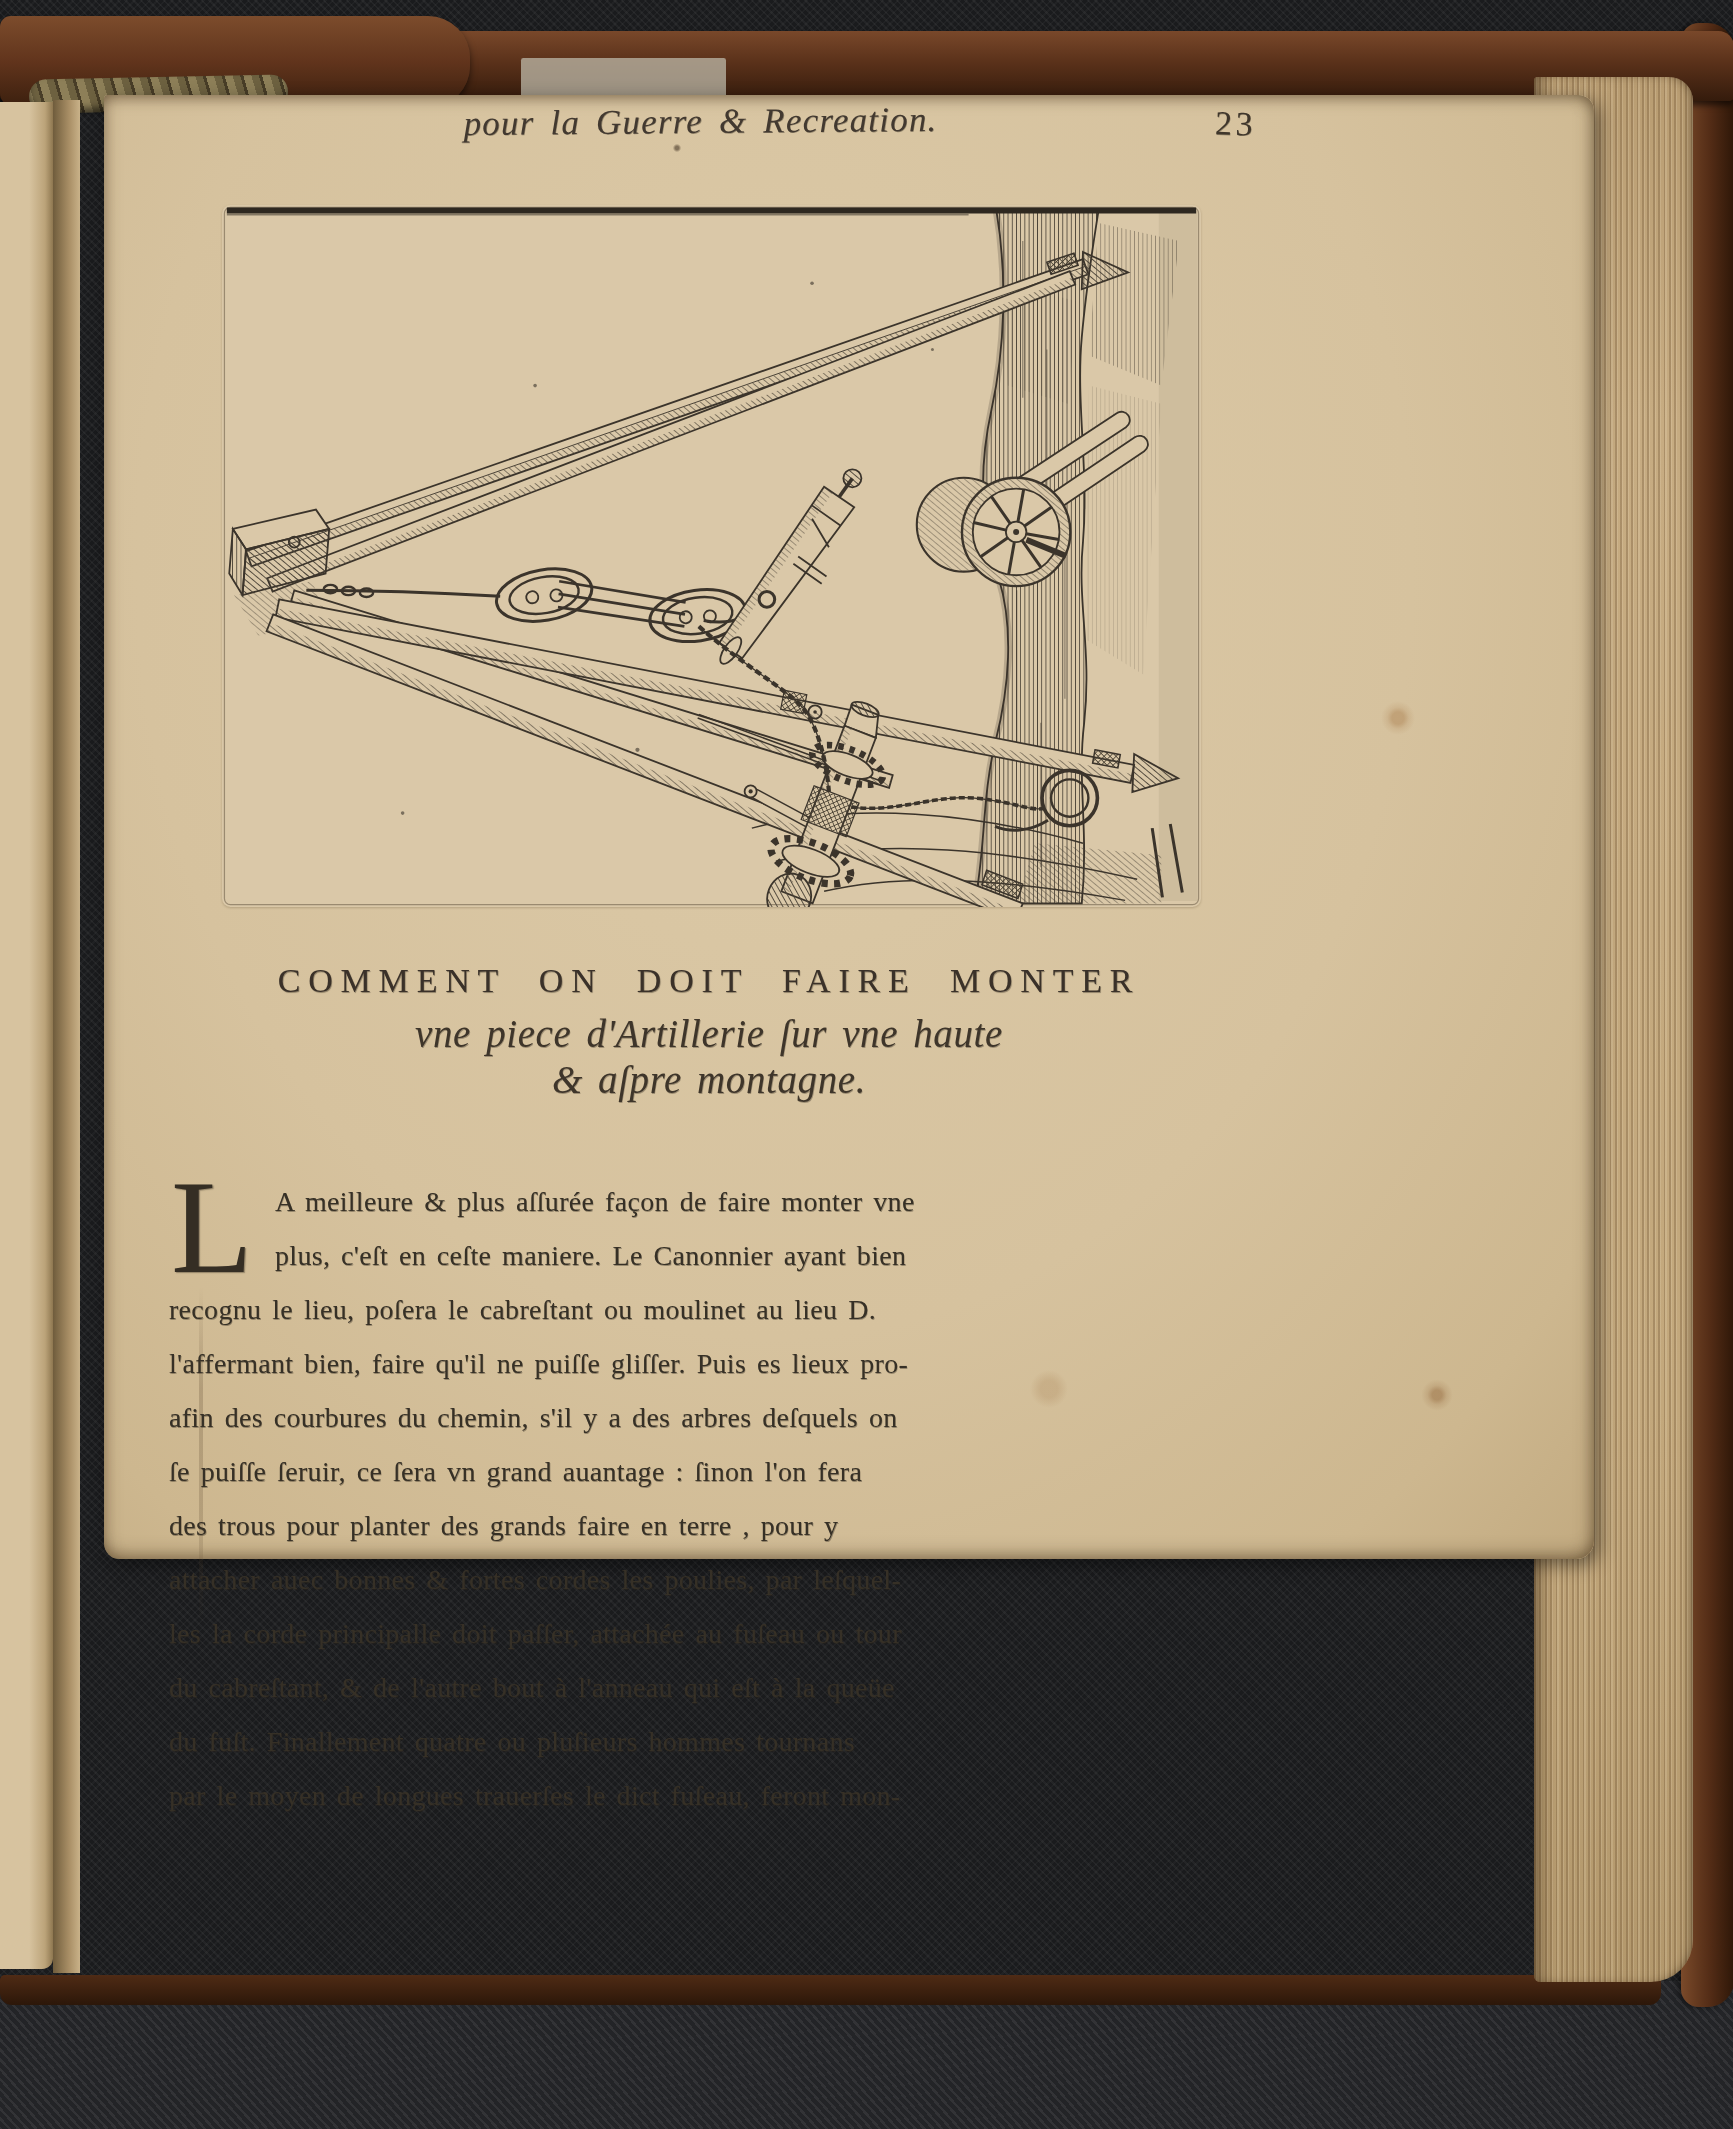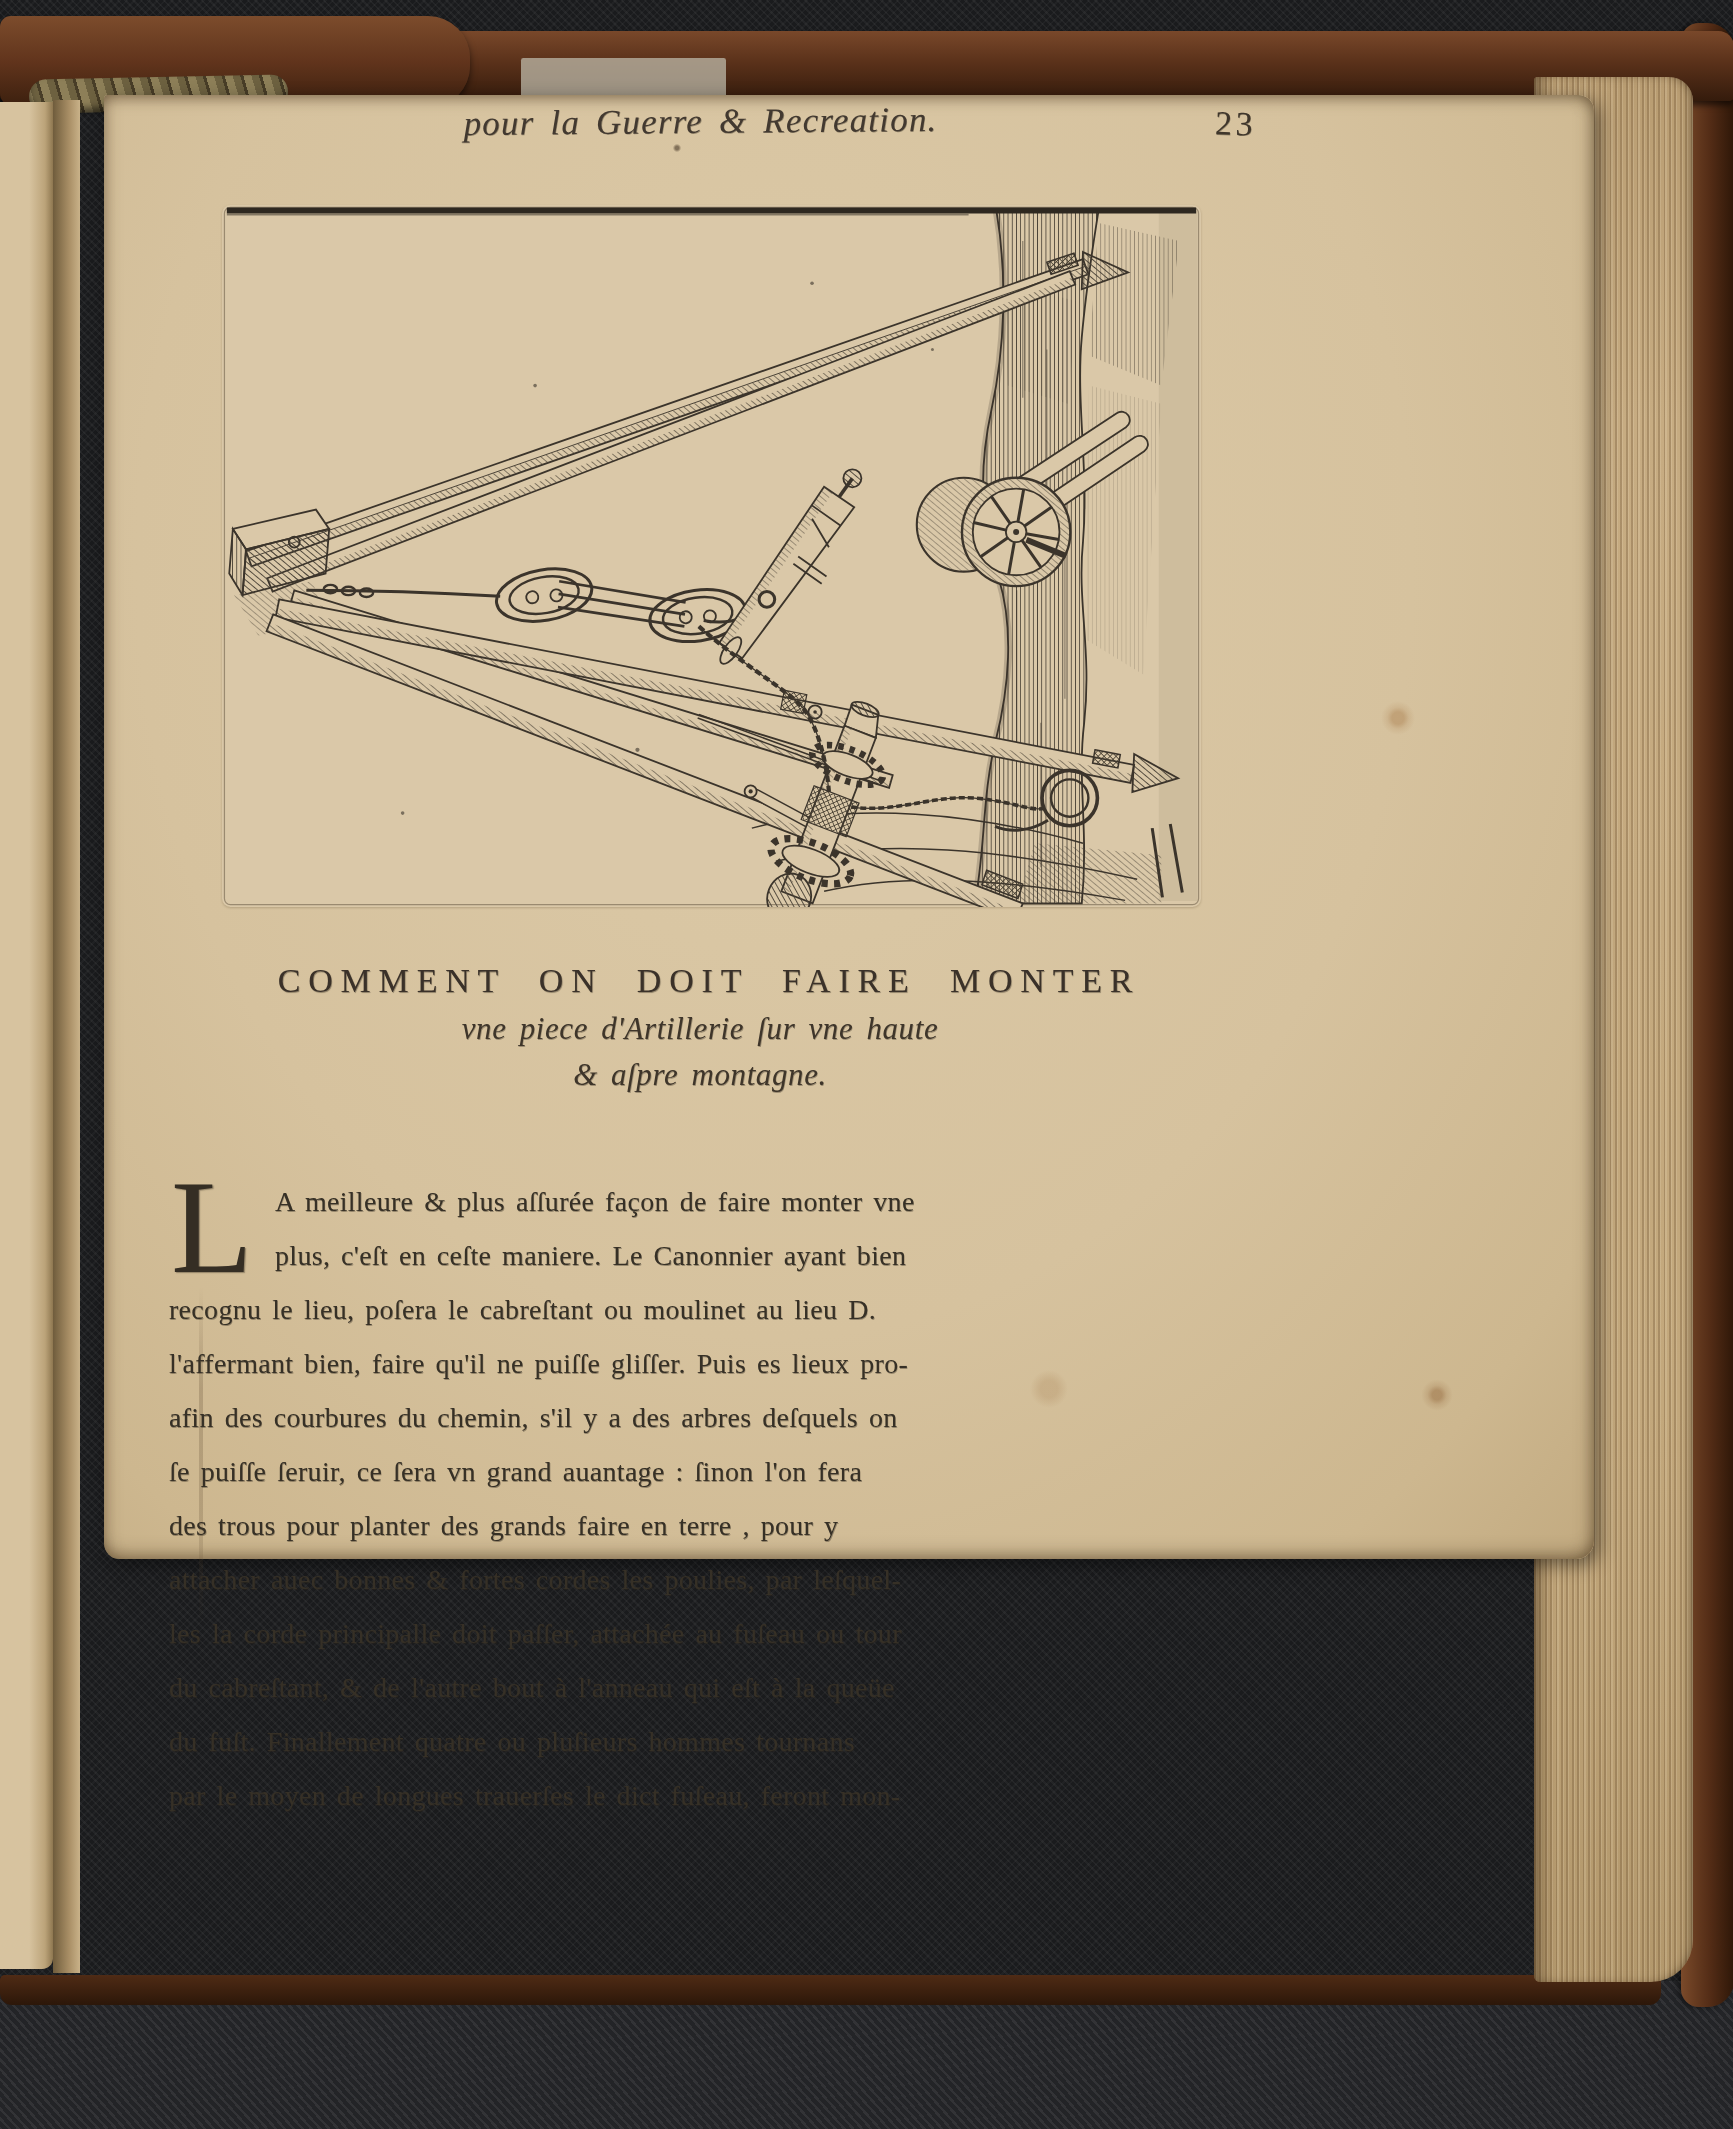--- a/index.html
+++ b/index.html
@@ -62,22 +62,22 @@
     font-style:italic;font-size:35px;line-height:43px;letter-spacing:1.2px;word-spacing:6px;
     color:#423930;transform:rotate(-.5deg);
     text-shadow:0.6px 0.6px 0.6px rgba(50,42,30,.4);}
   .page-number{position:absolute;left:1111px;top:9.6px;font-size:34px;color:#3f362b;
     letter-spacing:3.6px;transform:rotate(2deg);text-shadow:0.6px 0.6px 0.6px rgba(50,42,30,.4);}
   .engraving{position:absolute;left:118px;top:110px;width:979px;height:702px;margin:0;
     filter:drop-shadow(0 1.2px 1.2px rgba(80,60,30,.25));}
   .title{position:absolute;left:33px;top:867px;width:1144px;margin:0;text-align:center;
     font-size:34px;font-weight:normal;letter-spacing:7.8px;word-spacing:17px;color:#3a3129;
     text-shadow:0.7px 0.8px 0.7px rgba(48,40,28,.42);}
-  .subtitle{position:absolute;left:24px;width:1144px;text-align:center;font-style:italic;
-    font-size:31px;color:#3e352a;letter-spacing:0.6px;word-spacing:4.8px;
+  .subtitle{position:absolute;left:33px;width:1144px;text-align:center;font-style:italic;
+    font-size:39px;color:#3e352a;letter-spacing:0.6px;word-spacing:4.8px;
     text-shadow:0.6px 0.6px 0.6px rgba(48,40,28,.35);}
   .sub1{top:916px;} .sub2{top:962px;}
   .dropcap{position:absolute;left:67px;top:1087px;font-size:134px;line-height:90px;
     color:#352e24;text-shadow:1.2px 1.2px 1.2px rgba(48,40,28,.4);}
   .bodytext{position:absolute;left:65px;top:1080px;width:1153px;font-size:28px;
     line-height:54px;color:#363026;letter-spacing:0.3px;word-spacing:3.6px;white-space:nowrap;
     text-shadow:0.6px 0.7px 0.6px rgba(48,40,28,.38);}
   .bodytext .indent{padding-left:106px;}
   .crease{position:absolute;left:95px;top:1192px;width:3.6px;height:337px;
     background:linear-gradient(180deg,transparent,rgba(90,70,45,.25) 30%,rgba(90,70,45,.22) 70%,transparent);}

